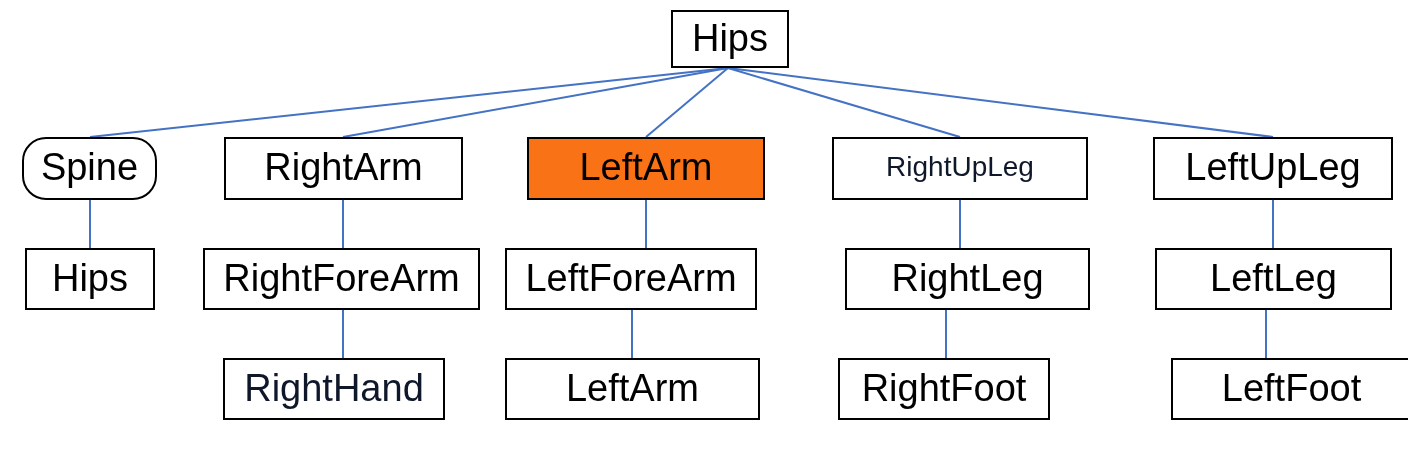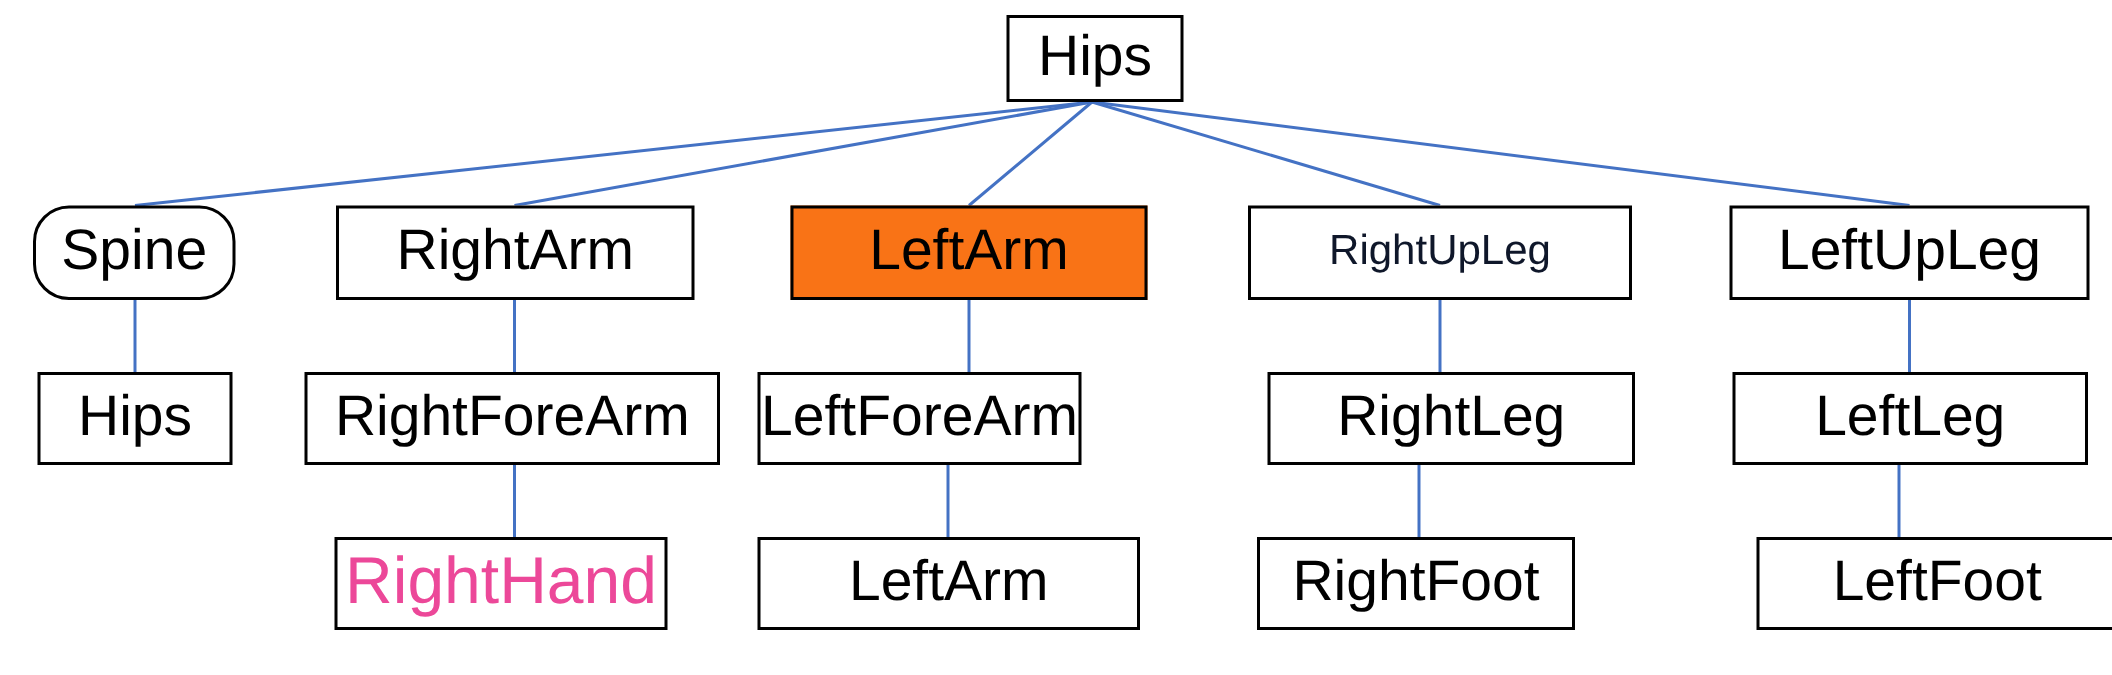--- a/index.html
+++ b/index.html
@@ -84,31 +84,31 @@
       </div>
       <div class="node" style="left: 1153px; top: 137px; width: 240px; height: 63px; border-color: rgb(0, 0, 0); border-width: 2px; background: rgb(255, 255, 255);">
         <span class="node-label" style="color: rgb(0, 0, 0); font-size: 38px;">LeftUpLeg</span>
       </div>
       <div class="node" style="left: 25px; top: 248px; width: 130px; height: 62px; border-color: rgb(0, 0, 0); border-width: 2px; background: rgb(255, 255, 255);">
         <span class="node-label" style="color: rgb(0, 0, 0); font-size: 38px;">Hips</span>
       </div>
       <div class="node" style="left: 203px; top: 248px; width: 277px; height: 62px; border-color: rgb(0, 0, 0); border-width: 2px; background: rgb(255, 255, 255);">
         <span class="node-label" style="color: rgb(0, 0, 0); font-size: 38px;">RightForeArm</span>
       </div>
-      <div class="node" style="left: 505px; top: 248px; width: 216px; height: 62px; border-color: rgb(0, 0, 0); border-width: 2px; background: rgb(255, 255, 255);">
+      <div class="node" style="left: 505px; top: 248px; width: 252px; height: 62px; border-color: rgb(0, 0, 0); border-width: 2px; background: rgb(255, 255, 255);">
         <span class="node-label" style="color: rgb(0, 0, 0); font-size: 38px;">LeftForeArm</span>
       </div>
       <div class="node" style="left: 845px; top: 248px; width: 245px; height: 62px; border-color: rgb(0, 0, 0); border-width: 2px; background: rgb(255, 255, 255);">
         <span class="node-label" style="color: rgb(0, 0, 0); font-size: 38px;">RightLeg</span>
       </div>
       <div class="node" style="left: 1155px; top: 248px; width: 237px; height: 62px; border-color: rgb(0, 0, 0); border-width: 2px; background: rgb(255, 255, 255);">
         <span class="node-label" style="color: rgb(0, 0, 0); font-size: 38px;">LeftLeg</span>
       </div>
       <div class="node" style="left: 223px; top: 358px; width: 222px; height: 62px; border-color: rgb(0, 0, 0); border-width: 2px; background: rgb(255, 255, 255);">
-        <span class="node-label" style="color: #ec4899; font-size: 44px;">RightHand</span>
+        <span class="node-label" style="color: #0f172a; font-size: 38px;">RightHand</span>
       </div>
       <div class="node" style="left: 505px; top: 358px; width: 255px; height: 62px; border-color: rgb(0, 0, 0); border-width: 2px; background: rgb(255, 255, 255);">
         <span class="node-label" style="color: rgb(0, 0, 0); font-size: 38px;">LeftArm</span>
       </div>
       <div class="node" style="left: 838px; top: 358px; width: 212px; height: 62px; border-color: rgb(0, 0, 0); border-width: 2px; background: rgb(255, 255, 255);">
         <span class="node-label" style="color: rgb(0, 0, 0); font-size: 38px;">RightFoot</span>
       </div>
       <div class="node" style="left: 1155px; top: 358px; width: 241px; height: 62px; border-color: rgb(0, 0, 0); border-width: 2px; background: rgb(255, 255, 255); margin-left: 16px;">
         <span class="node-label" style="color: rgb(0, 0, 0); font-size: 38px;">LeftFoot</span>
       </div>

